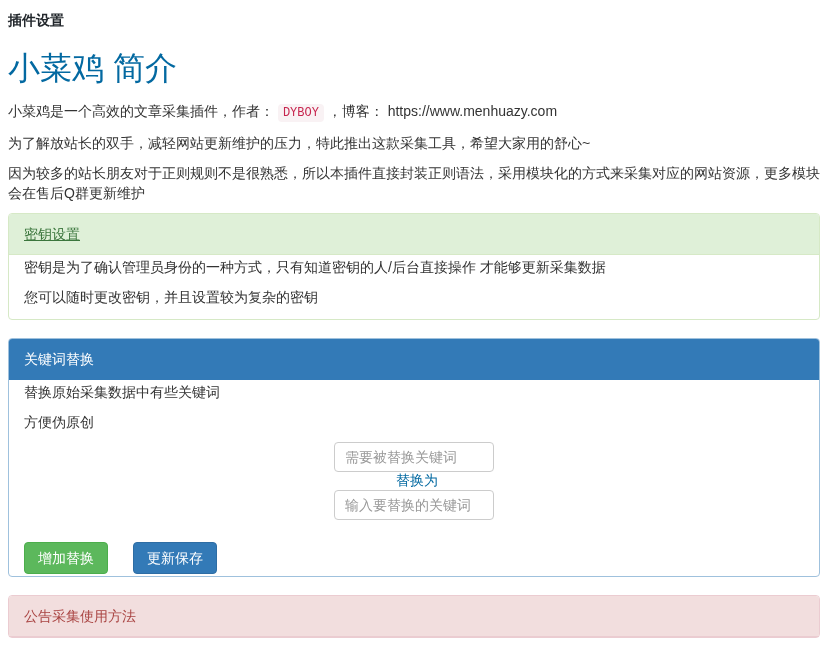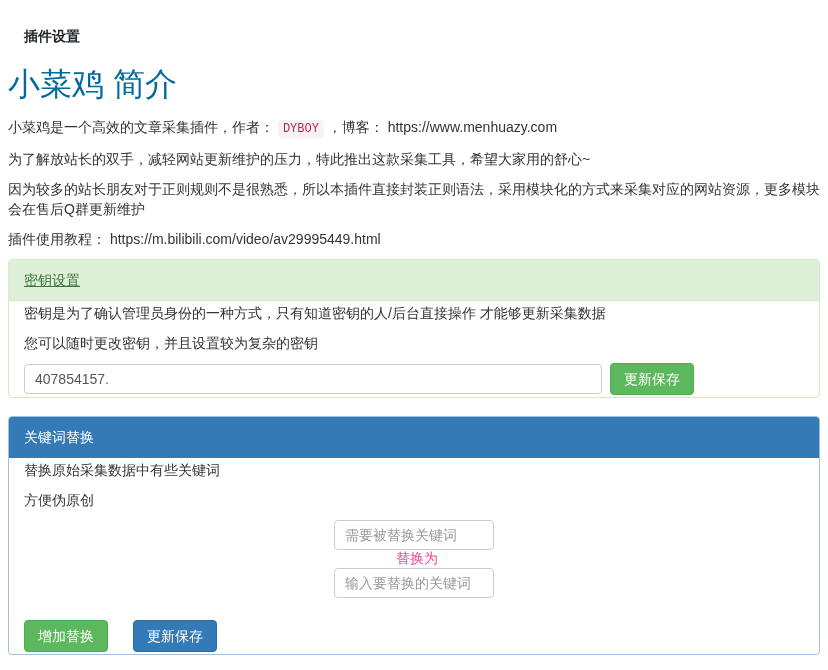--- a/index.html
+++ b/index.html
@@ -4,21 +4,21 @@
 <style>
   html, body { margin: 0; padding: 0; }
   body {
     width: 828px; height: 670px; overflow: hidden;
     background: #fff;
     font-family: "Liberation Sans", "DejaVu Sans", sans-serif;
     font-size: 14px; color: #333;
   }
   .page { padding: 12px 8px 0 8px; }
 
-  .breadcrumb-title { font-size: 14px; font-weight: 700; margin: 16px; color: #23282d; }
+  .breadcrumb-title { font-size: 14px; font-weight: 700; margin: 0; color: #23282d; }
   .page-title { font-size: 32px; font-weight: 400; margin: 17px 0 10px 0; color: #0369a1; }
 
   p.copy { margin: 0 0 10px 0; line-height: 20px; }
 
   code.inline-code {
     font-family: Liberation Mono, monospace;
     font-size: 12px;
     color: #c7254e; background: #f9f2f4;
     padding: 2px 5px; border-radius: 4px;
   }
@@ -48,21 +48,21 @@
     font-family: "Liberation Sans", "DejaVu Sans", sans-serif;
   }
   .text-input::placeholder { color: #999; opacity: 1; }
 
   .key-form-row { display: flex; align-items: center; margin-top: 4px; }
   .key-input { width: 578px; }
   .key-form-row .btn { margin-left: 8px; }
 
   .replace-row { display: flex; align-items: center; margin-top: 4px; flex-direction: column; }
   .replace-input { width: 160px; }
-  .replace-label { margin: 0 6px 0 12px; color: #ec4899; }
+  .replace-label { margin: 0 6px 0 12px; color: #0369a1; }
 
   .btn {
     display: inline-block; box-sizing: border-box;
     padding: 5px 13px; font-size: 14px; line-height: 20px;
     color: #fff; text-align: center; white-space: nowrap;
     border: 1px solid transparent; border-radius: 4px; cursor: pointer;
     font-family: "Liberation Sans", "DejaVu Sans", sans-serif;
   }
   .btn-success { background: #5cb85c; border-color: #4cae4c; }
   .btn-primary { background: #337ab7; border-color: #2e6da4; }
@@ -83,34 +83,26 @@
     <span>小菜鸡是一个高效的文章采集插件，作者：</span>
     <code class="inline-code">DYBOY</code>
     <span>，博客：</span>
     <span>https://www.menhuazy.com</span>
   </p>
 
   <p class="copy">为了解放站长的双手，减轻网站更新维护的压力，特此推出这款采集工具，希望大家用的舒心~</p>
 
   <p class="copy">因为较多的站长朋友对于正则规则不是很熟悉，所以本插件直接封装正则语法，采用模块化的方式来采集对应的网站资源，更多模块会在售后Q群更新维护</p>
 
-  <p class="copy">
-    <span>插件使用教程：</span>
-    <span>https://m.bilibili.com/video/av29995449.html</span>
-  </p>
 
   <div class="panel panel-success">
     <div class="panel-heading">密钥设置</div>
     <div class="panel-body">
       <p class="copy">密钥是为了确认管理员身份的一种方式，只有知道密钥的人/后台直接操作 才能够更新采集数据</p>
       <p class="copy">您可以随时更改密钥，并且设置较为复杂的密钥</p>
-      <div class="key-form-row">
-        <input type="text" class="text-input key-input" value="407854157." style="">
-        <button class="btn btn-success">更新保存</button>
-      </div>
     </div>
   </div>
 
   <div class="panel panel-primary">
     <div class="panel-heading">关键词替换</div>
     <div class="panel-body">
       <p class="copy">替换原始采集数据中有些关键词</p>
       <p class="copy">方便伪原创</p>
       <div class="replace-row">
         <input type="text" class="text-input replace-input" style="margin-left: 0px;" placeholder="需要被替换关键词">

